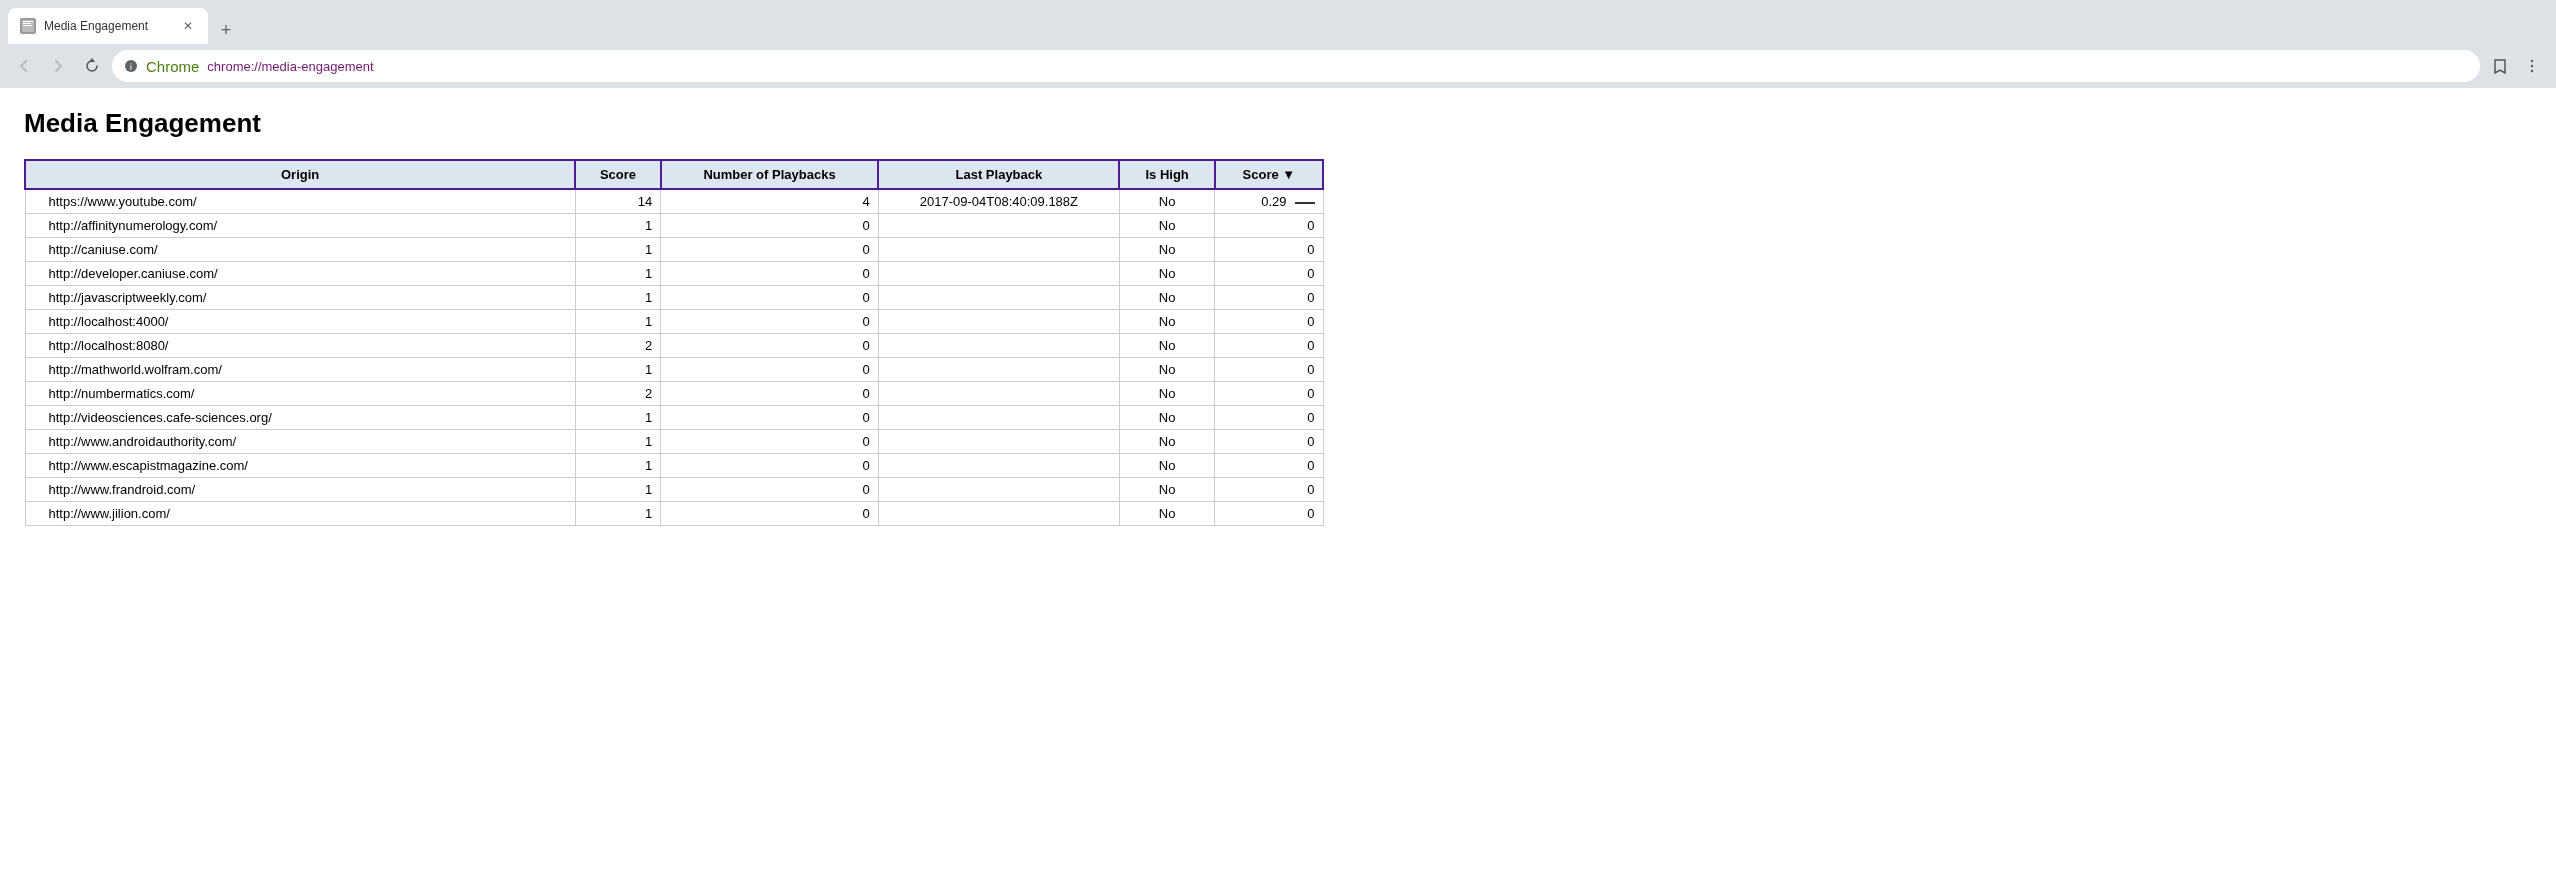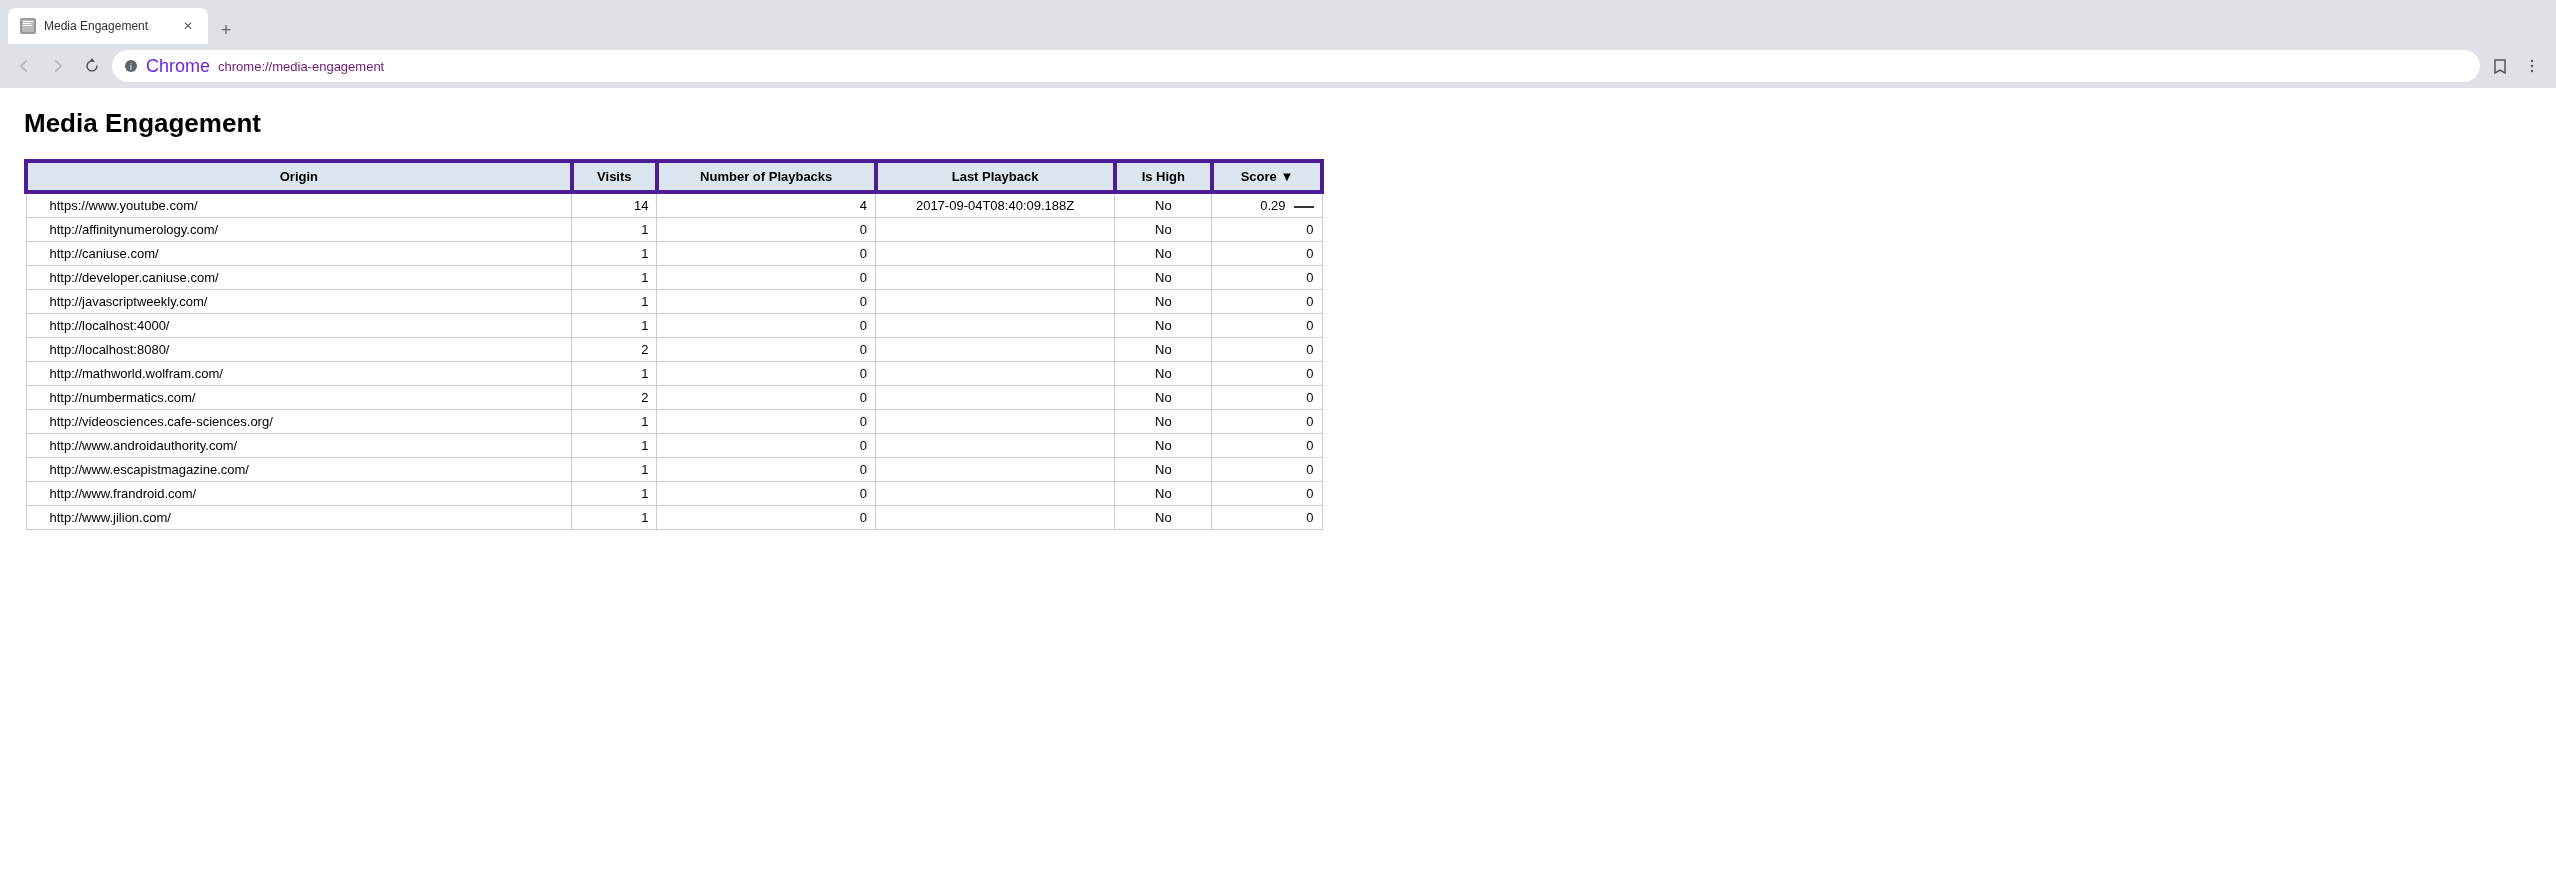--- a/index.html
+++ b/index.html
@@ -127,22 +127,22 @@
     }
 
     .address-icon {
       display: flex;
       align-items: center;
       font-size: 14px;
       color: #5f6368;
     }
 
     .address-brand {
-      font-size: 18px;
-      color: #6d28d9;
+      font-size: 15px;
+      color: #4d7c0f;
       font-weight: normal;
     }
 
     .address-url {
       font-size: 13px;
       color: #701a75;
       flex: 1;
     }
 
     .address-bar-actions {
@@ -179,21 +179,21 @@
     
     .data-table {
       border-collapse: collapse;
       width: 100%;
       max-width: 1300px;
       font-size: 13px;
     }
 
     .data-table th {
       background: #dce6f0;
-      border: 4px solid #4c1d95;
+      border: 2px solid #4c1d95;
       padding: 6px 12px;
       text-align: center;
       font-weight: bold;
       font-size: 13px;
       white-space: nowrap;
     }
 
     .data-table th.origin-col {
       text-align: center;
       min-width: 400px;
@@ -296,21 +296,21 @@
   </div>
 </div>
 
 <div class="page-content">
   <h1 class="page-title">Media Engagement</h1>
 
   <table class="data-table">
     <thead>
       <tr>
         <th class="origin-col">Origin</th>
-        <th>Visits</th>
+        <th>Score</th>
         <th>Number of Playbacks</th>
         <th>Last Playback</th>
         <th>Is High</th>
         <th>
           <span>Score ▼</span>
         </th>
       </tr>
     </thead>
     <tbody id="table-body">
     <tr>

